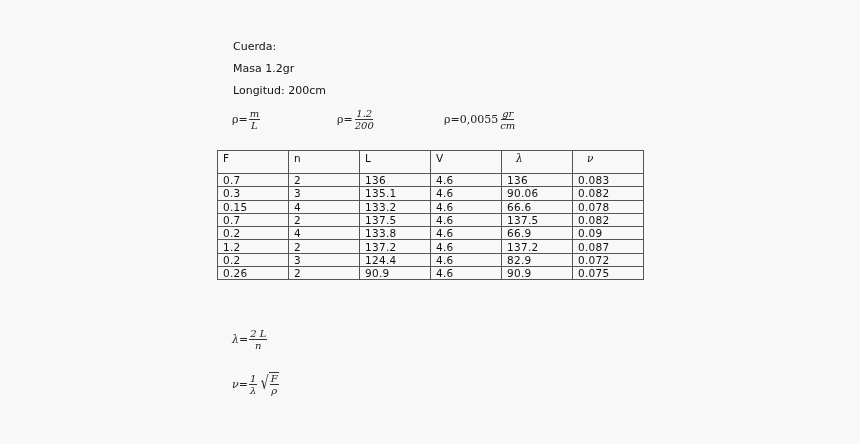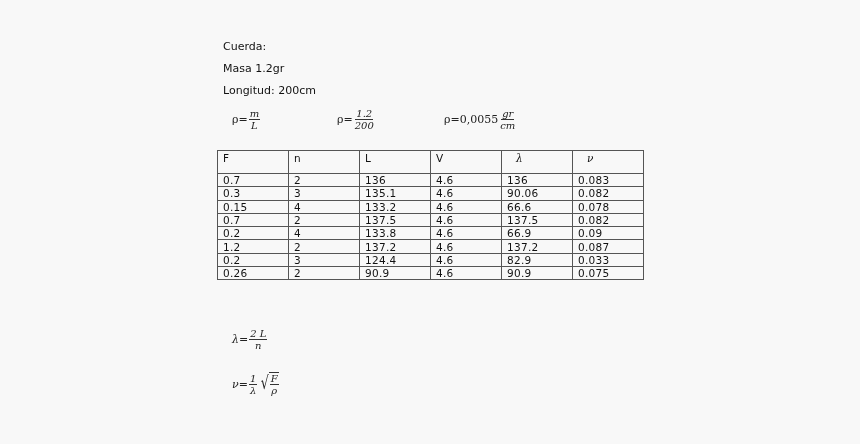--- a/index.html
+++ b/index.html
@@ -1,20 +1,20 @@
 <!DOCTYPE html>
 <html><head>
   <meta charset="utf-8">
   <style>
     html, body { margin: 0; padding: 0; }
     body {
       width: 860px; height: 444px; background: #f8f8f8; position: relative; overflow: hidden;
       font-family: "DejaVu Sans", sans-serif; color: #111;
     }
-    .line { position: absolute; left: 223px; font-size: 11px; line-height: 13px; }
+    .line { position: absolute; left: 233px; font-size: 11px; line-height: 13px; }
     .math { position: absolute; font-family: "DejaVu Serif", serif; font-size: 11px; display: flex; align-items: center; color: #222; }
     .math .it { font-style: italic; }
     .frac { display: inline-flex; flex-direction: column; align-items: center; margin-left: 1px; font-size: 10px; line-height: 11px; font-style: italic; }
     .frac .num { border-bottom: 1px solid #333; padding: 0 1px; }
     .frac .den { padding: 0 1px; }
     .sqrt { display: inline-flex; align-items: stretch; margin-left: 2px; }
     .sqrt .rad { font-size: 18px; line-height: 22px; transform: scaleX(0.7); margin-right: -2px; }
     .sqrt .body { border-top: 1px solid #333; display: inline-flex; }
     table {
       position: absolute; left: 217px; top: 150px; border-collapse: collapse;
@@ -113,21 +113,21 @@
         <td>4.6</td>
         <td>137.2</td>
         <td>0.087</td>
       </tr>
       <tr>
         <td>0.2</td>
         <td>3</td>
         <td>124.4</td>
         <td>4.6</td>
         <td>82.9</td>
-        <td>0.033</td>
+        <td>0.072</td>
       </tr>
       <tr>
         <td>0.26</td>
         <td>2</td>
         <td>90.9</td>
         <td>4.6</td>
         <td>90.9</td>
         <td>0.075</td>
       </tr>
     </tbody>

